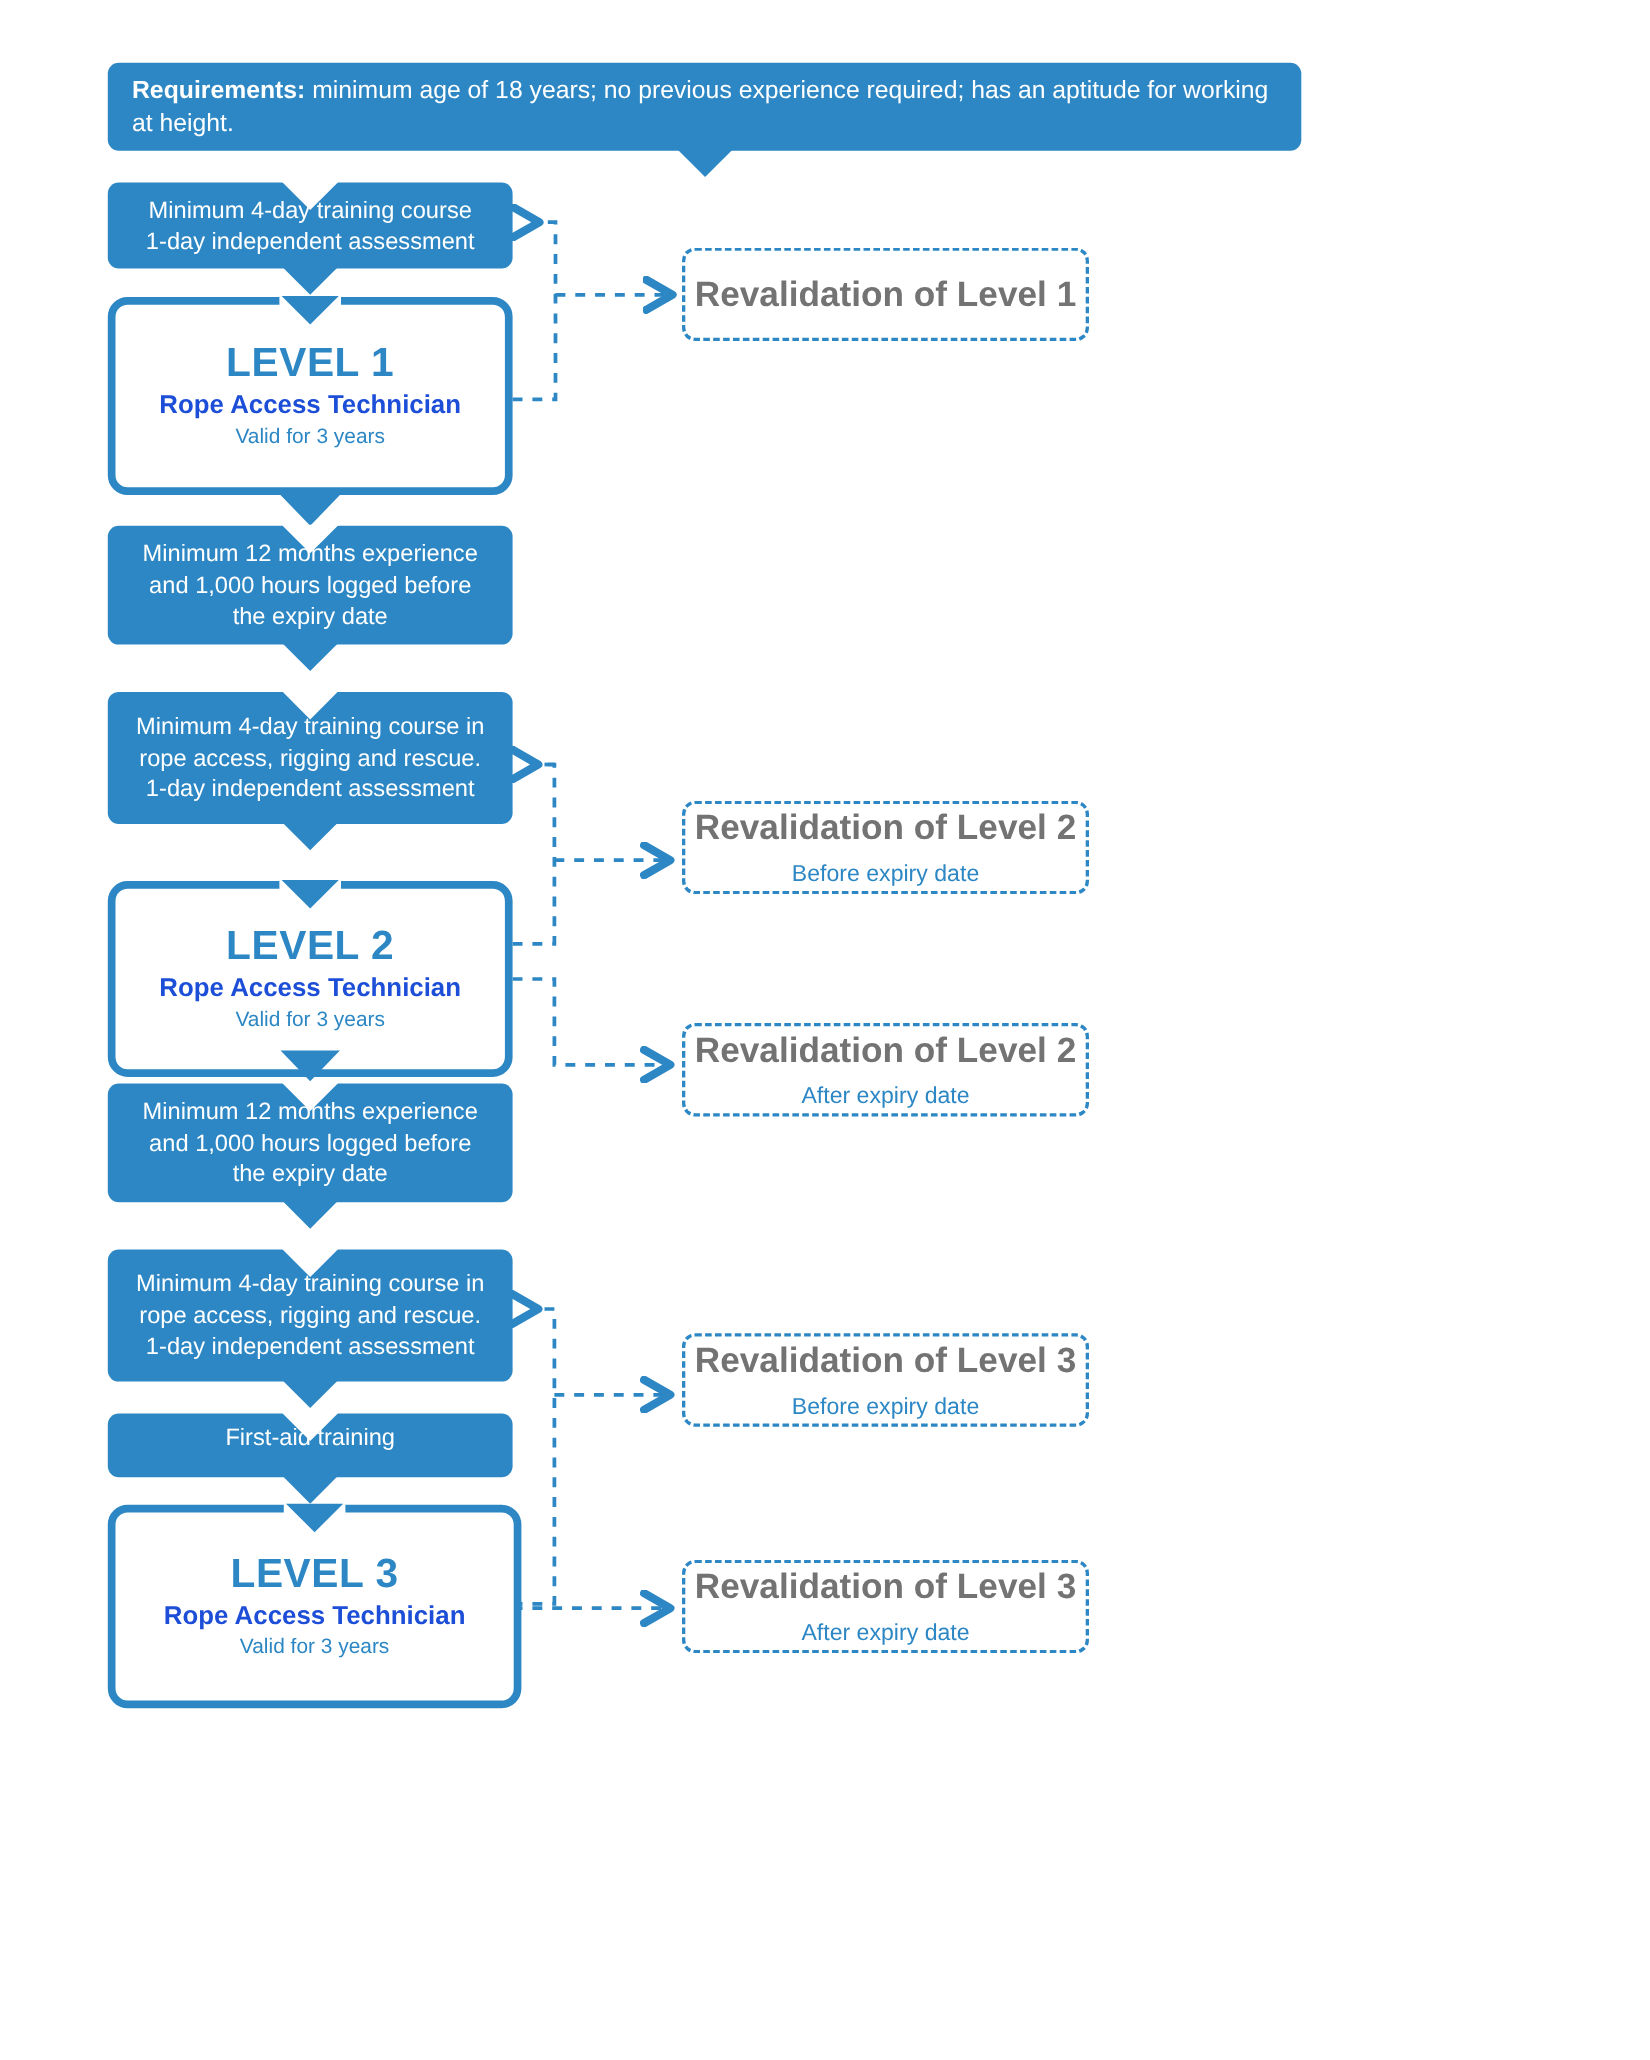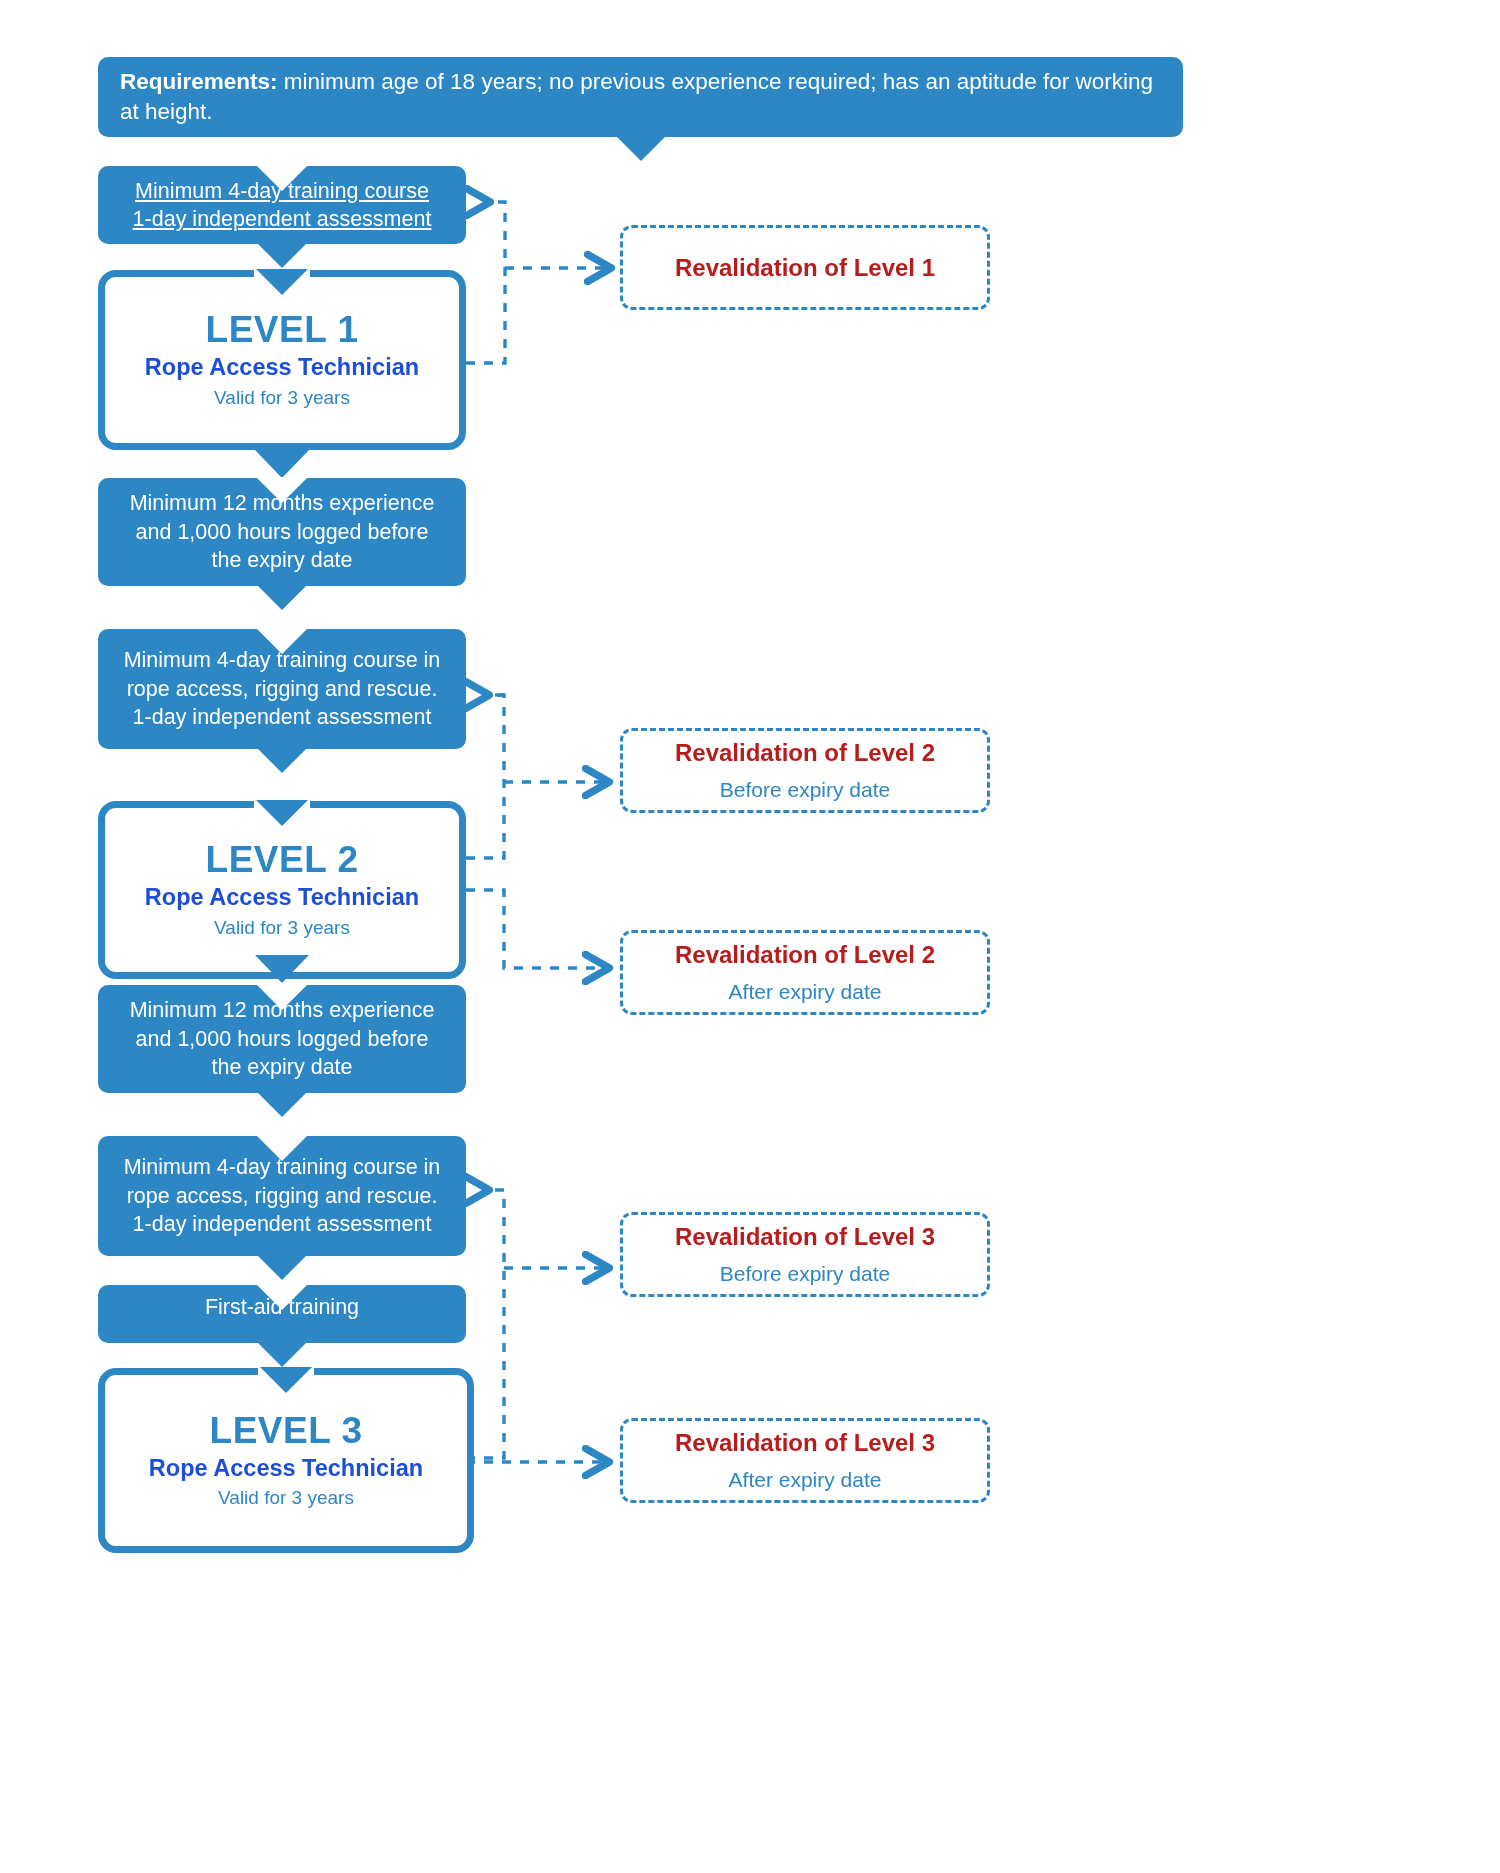--- a/index.html
+++ b/index.html
@@ -124,23 +124,23 @@
     border: 3px dashed #2C87C4;
     border-radius: 12px;
     background: transparent;
     display: flex;
     flex-direction: column;
     align-items: center;
     justify-content: center;
     text-align: center;
   }
   .reval-box .rv-title {
-    color: #b91c1c;
+    color: #737373;
     font-weight: bold;
-    font-size: 24px;
+    font-size: 32px;
     line-height: 1.15;
   }
   .reval-box .rv-sub {
     color: #2C87C4;
     font-size: 21px;
     margin-top: 12px;
     line-height: 1.15;
   }
 
   
@@ -185,21 +185,21 @@
     </g>
   </svg>
 
   <div class="node blue-box banner" style="left:98px; top:57px; width:1085px; height:80px;">
     <span>
       <b>Requirements:</b><span> minimum age of 18 years; no previous experience required; has an aptitude for working at height.</span>
     </span>
     <span class="tail-down"></span>
   </div>
 
-  <div class="node blue-box" style="left:98px; top:166px; width:368px; height:78px; flex-direction:column;text-decoration:underline;">
+  <div class="node blue-box" style="left:98px; top:166px; width:368px; height:78px; flex-direction:column;">
     <span class="notch-top"></span>
     <span>Minimum 4-day training course</span>
     <span>1-day independent assessment</span>
     <span class="tail-down"></span>
   </div>
 
   <div class="node level-card" style="left:98px; top:270px; width:368px; height:180px;">
     <span class="card-notch"></span>
     <div class="lv-title">LEVEL 1</div>
     <div class="lv-sub">Rope Access Technician</div>

